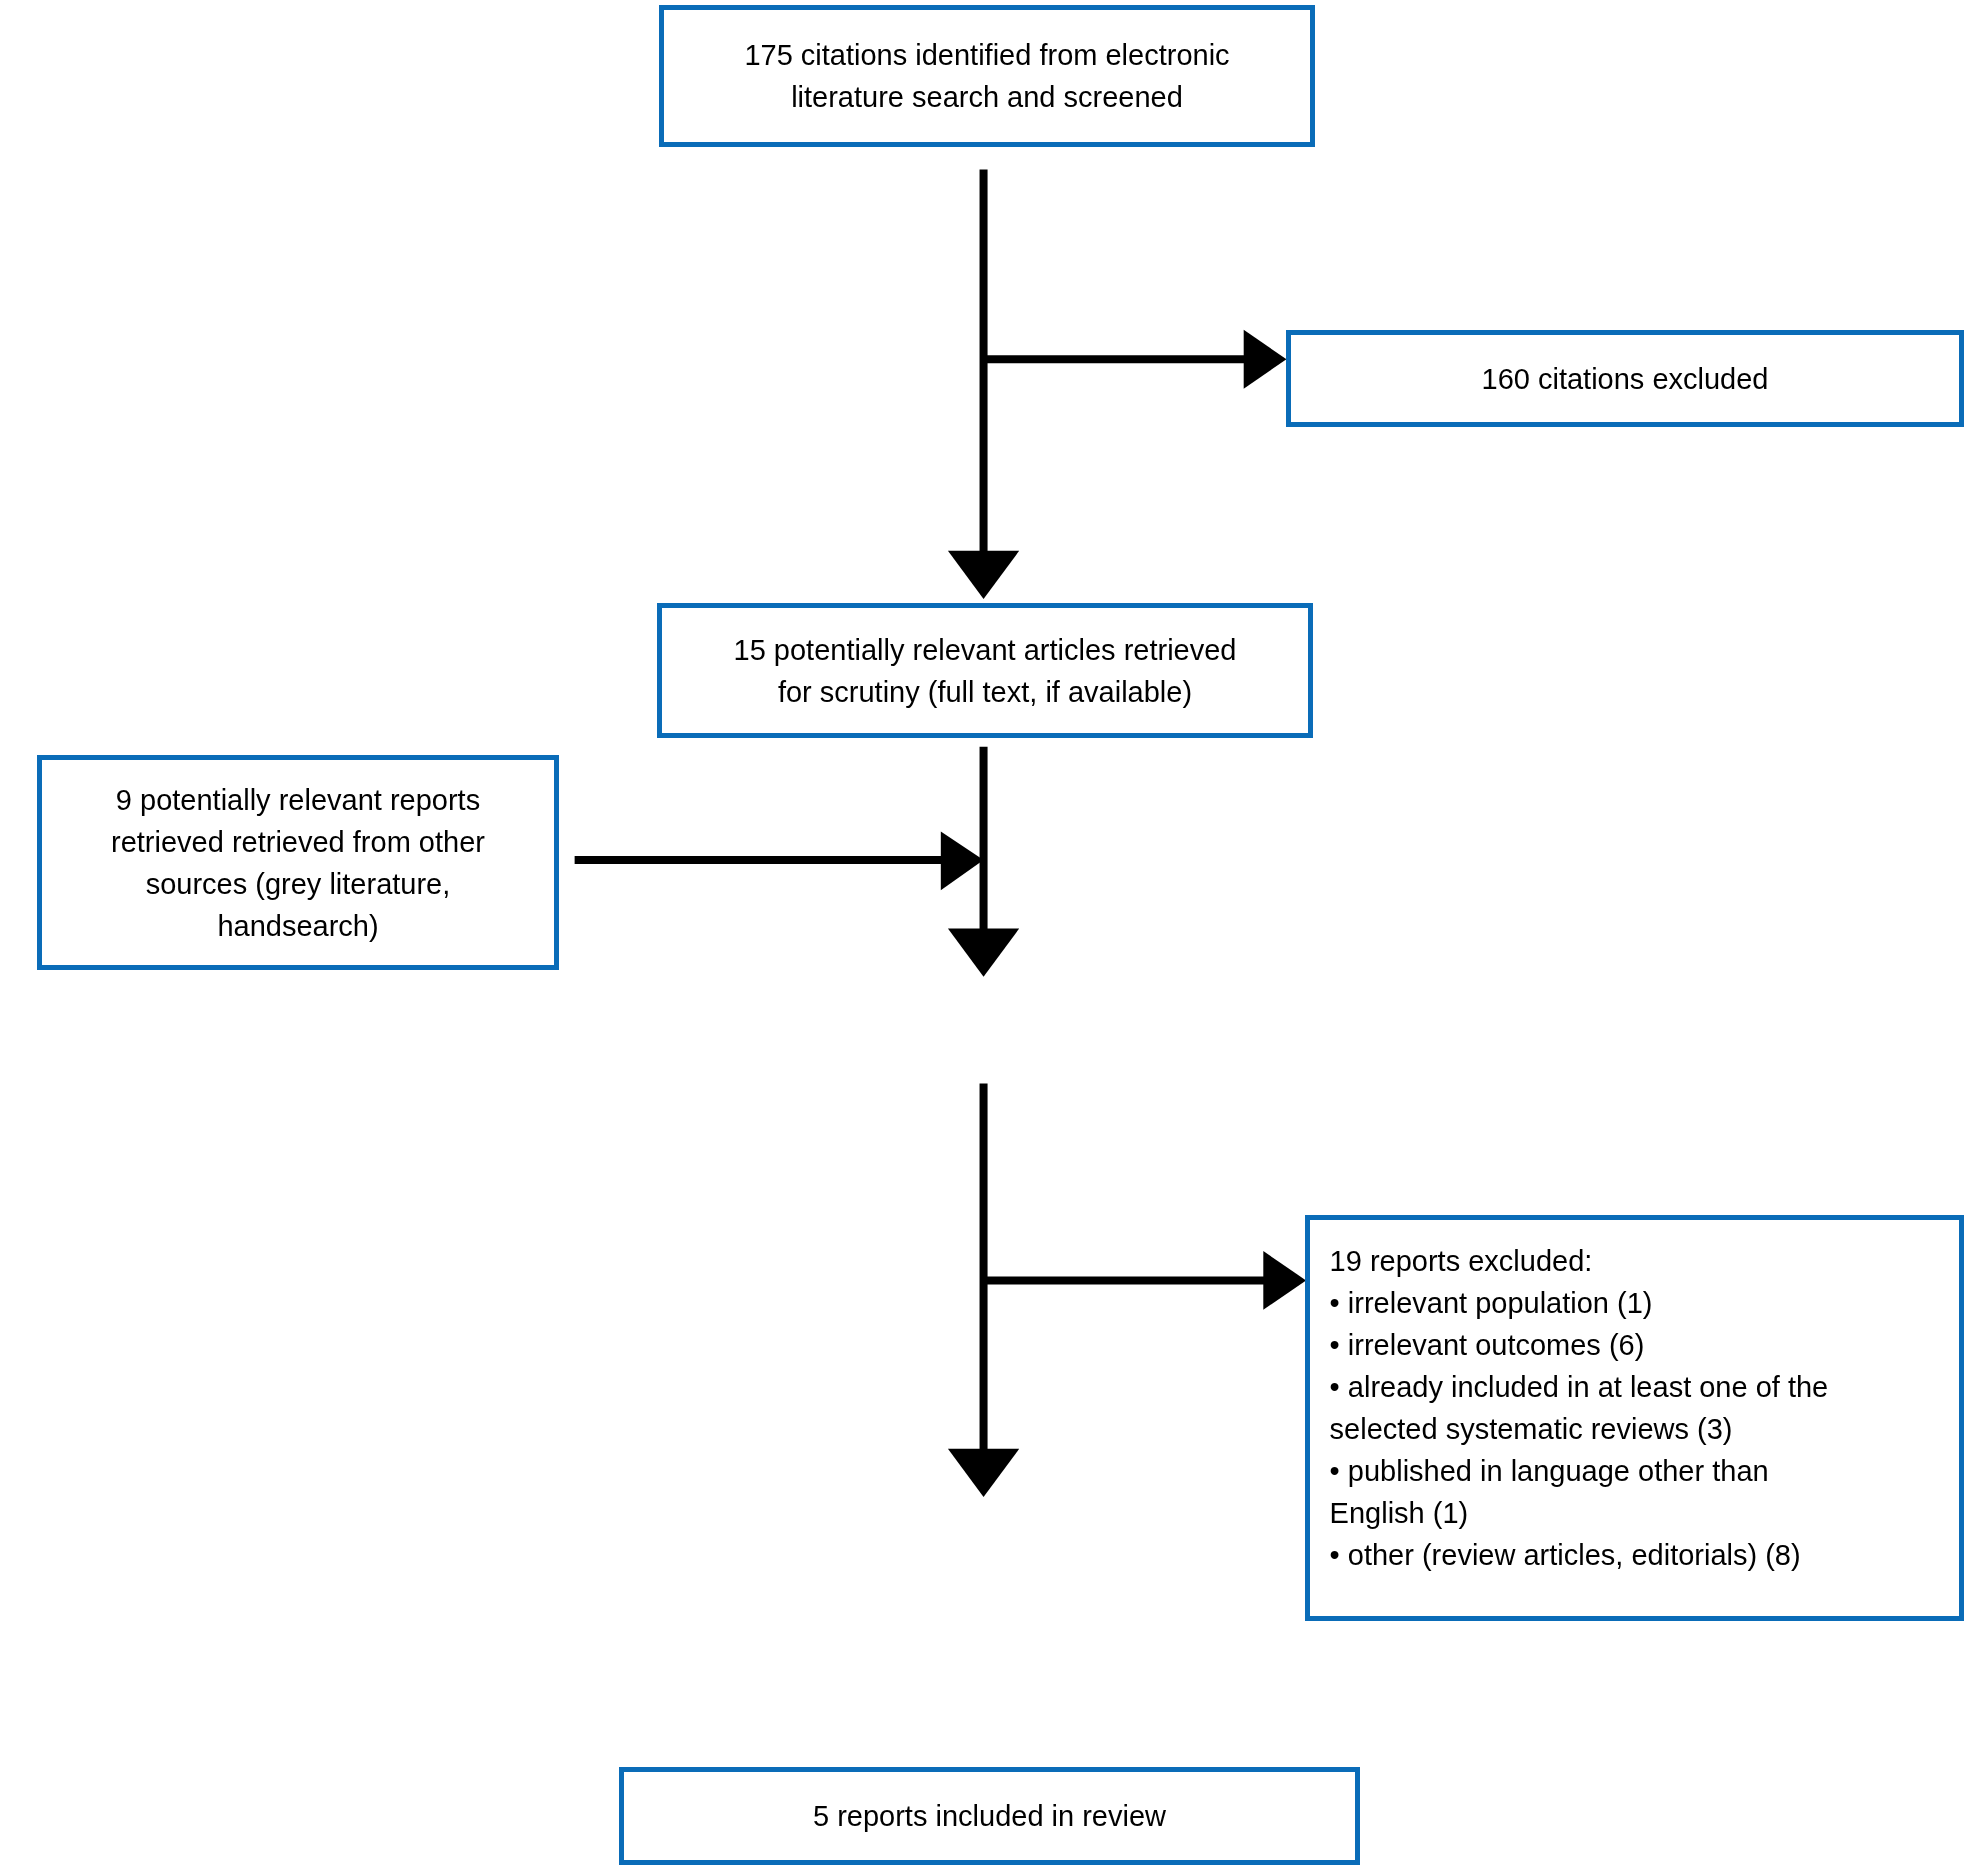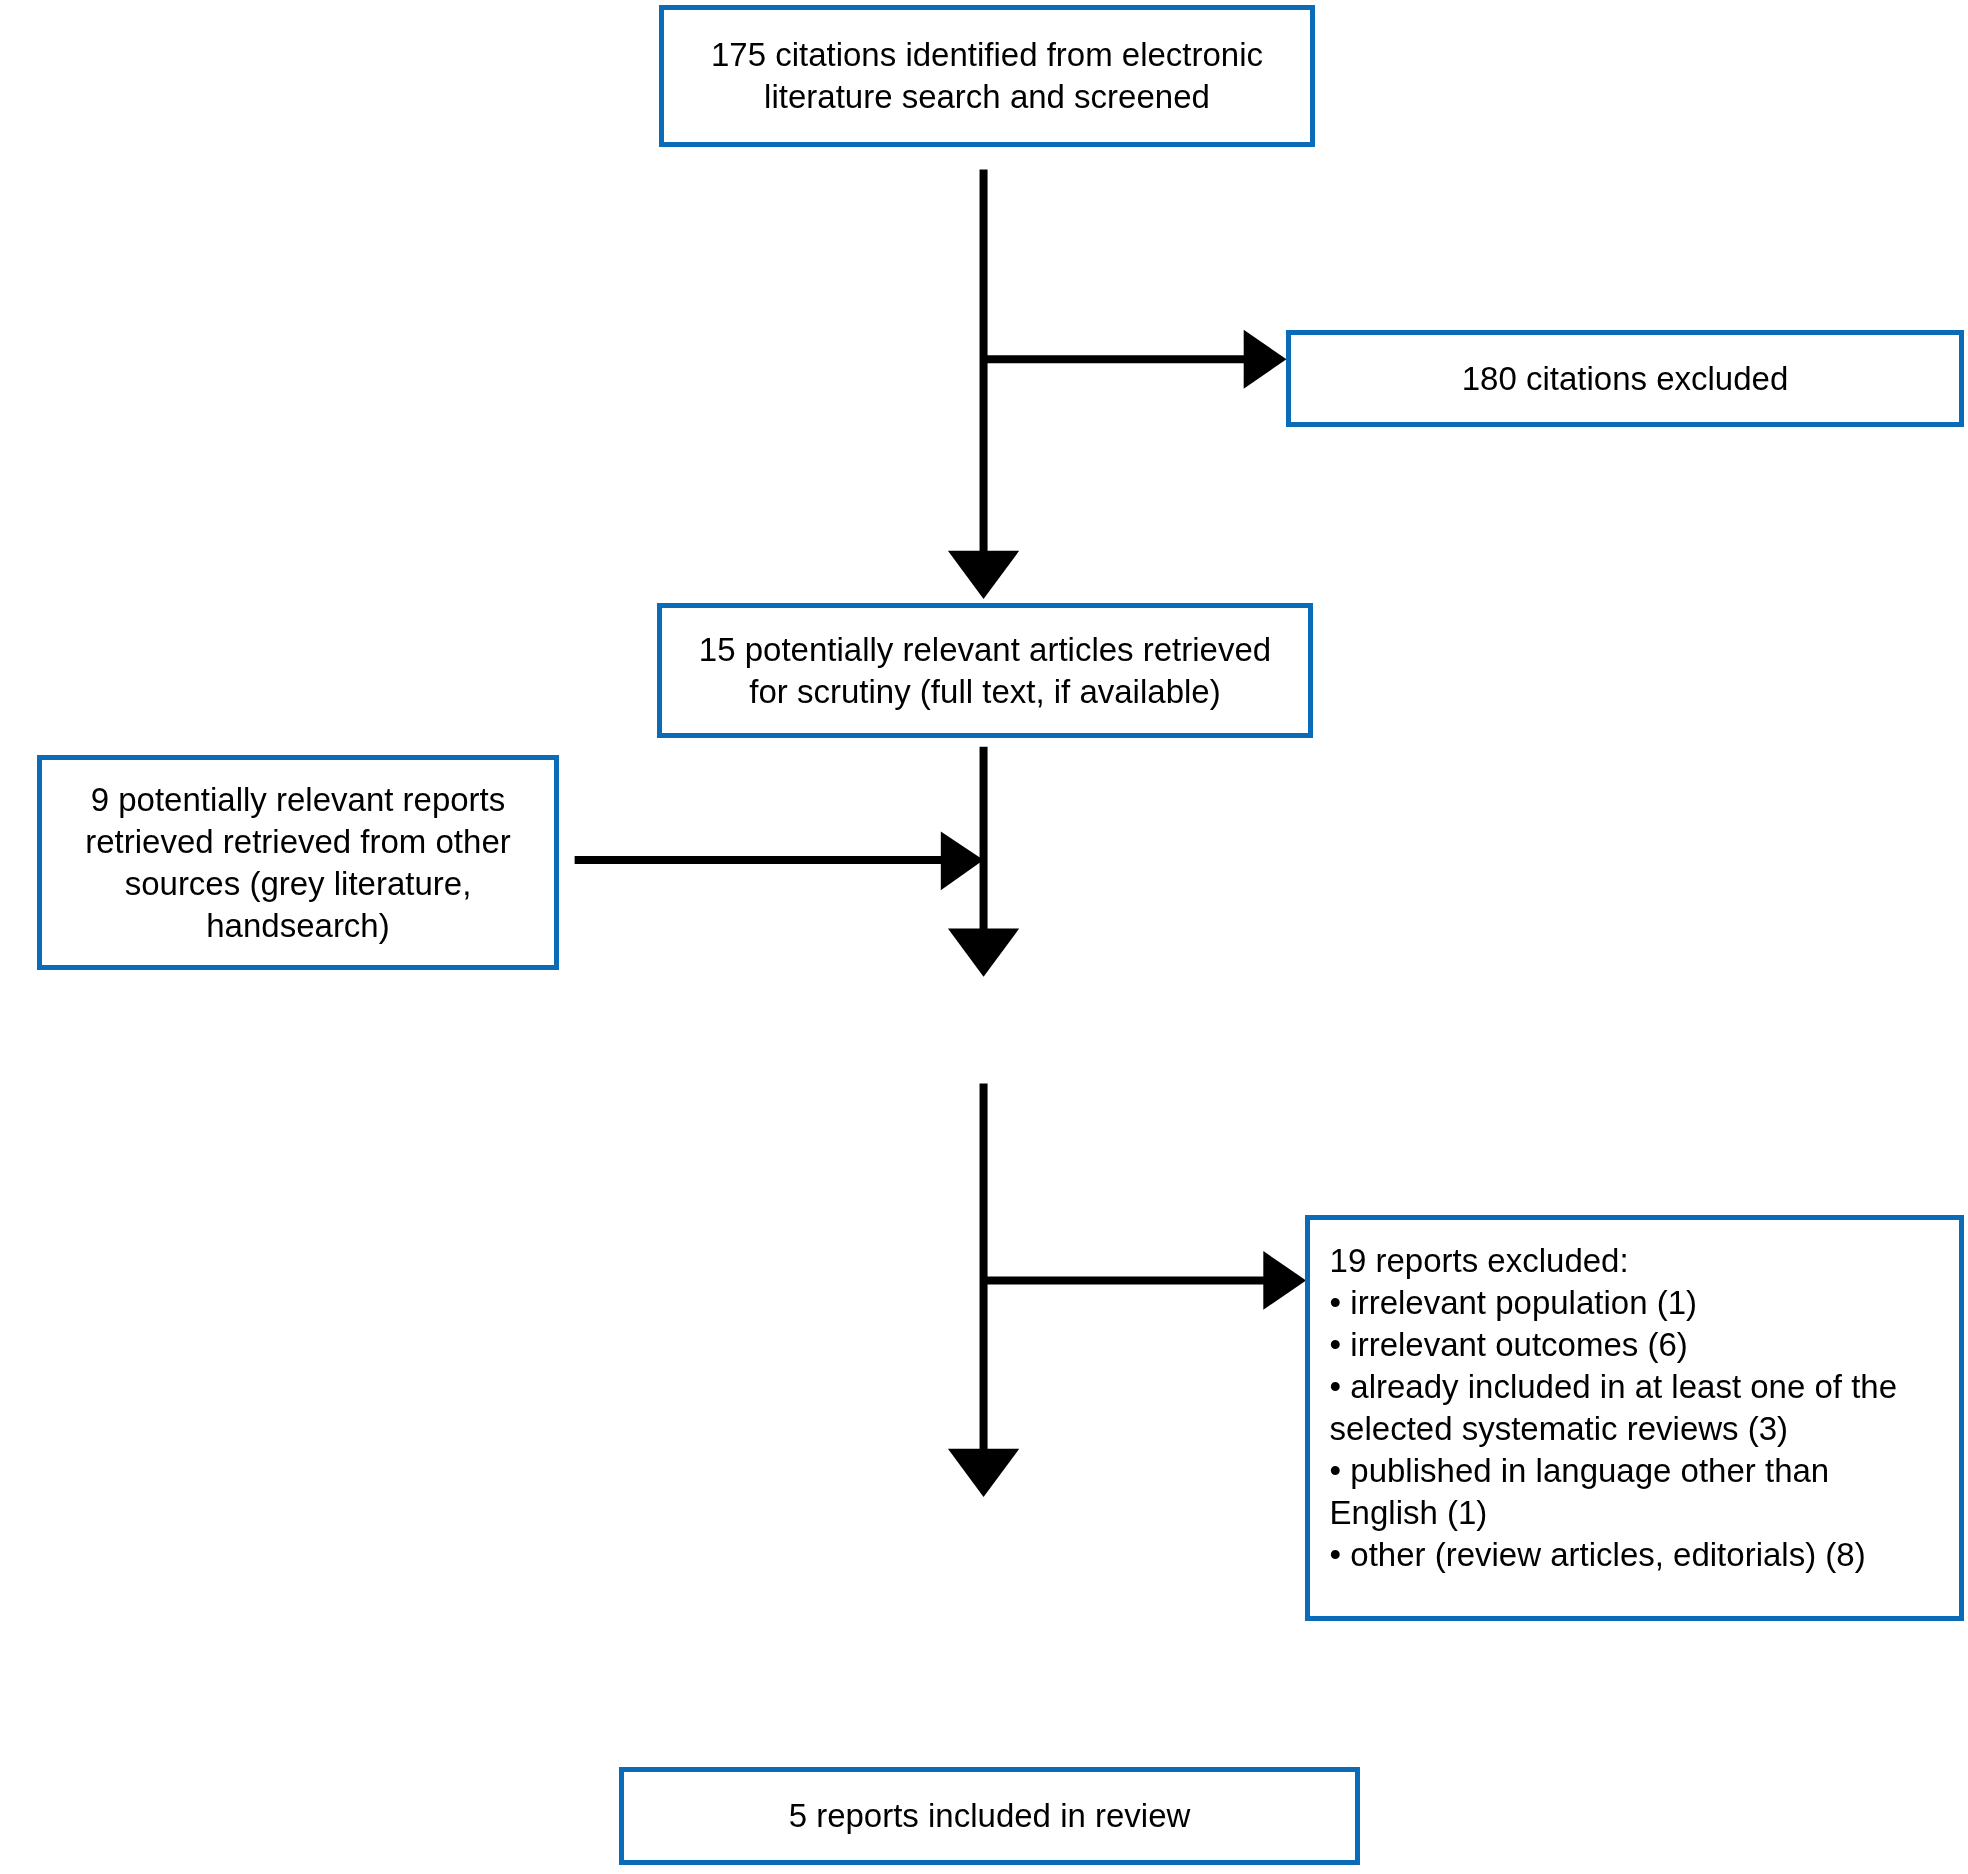--- a/index.html
+++ b/index.html
@@ -19,21 +19,21 @@
   }
   .node {
     position: absolute;
     box-sizing: border-box;
     border: 5.3px solid #0a6cb8;
     background: #ffffff;
     display: flex;
     align-items: center;
     justify-content: center;
     text-align: center;
-    font-size: 33px;
+    font-size: 29px;
     line-height: 42px;
     color: #000000;
     padding: 3.6px 12.5px;
     white-space: pre-line;
   }
   .node.left-align {
     justify-content: flex-end;
     text-align: left;
     align-items: flex-start;
     padding: 19.6px 16px 16px 19.6px;
@@ -92,21 +92,21 @@
       <polygon points="1418,1404 1418,1470 1466,1437"></polygon>
     </g>
   </svg>
 
   <div class="node" style="left:659px; top:4.5px; width:656px; height:142px;">
     <span class="node-text">175 citations identified from electronic
 literature search and screened</span>
   </div>
 
   <div class="node" style="left:1286px; top:330px; width:678px; height:97px;">
-    <span class="node-text">180 citations excluded</span>
+    <span class="node-text">160 citations excluded</span>
   </div>
 
   <div class="node" style="left:657px; top:603px; width:656px; height:135px;justify-content:center;">
     <span class="node-text">15 potentially relevant articles retrieved
 for scrutiny (full text, if available)</span>
   </div>
 
   <div class="node" style="left:37px; top:755px; width:522px; height:215px;">
     <span class="node-text">9 potentially relevant reports
 retrieved retrieved from other

